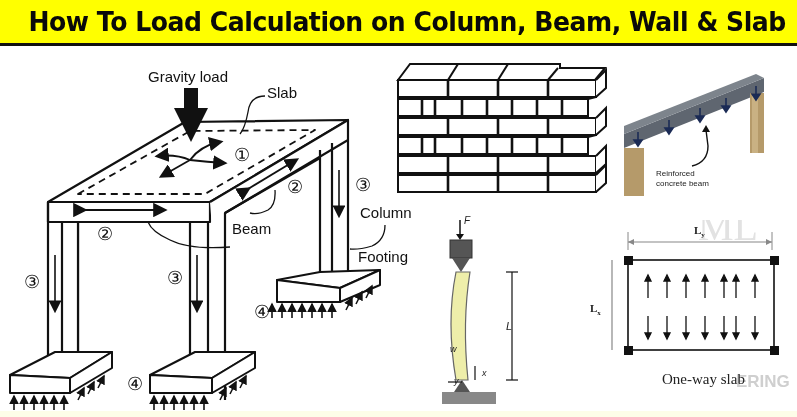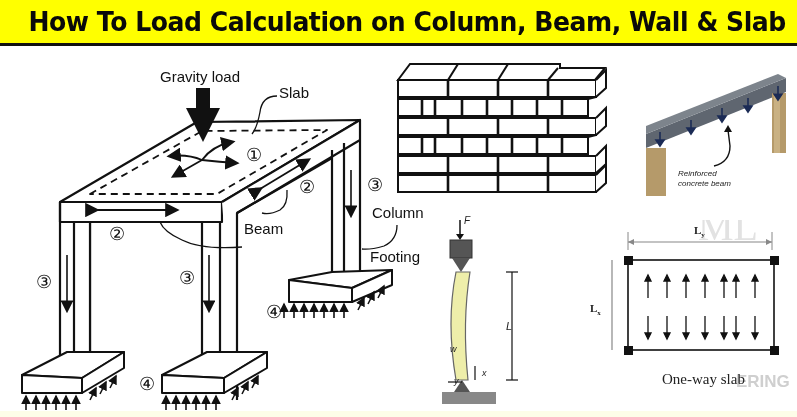--- a/index.html
+++ b/index.html
@@ -11,21 +11,21 @@
   .serif { font-family:"Liberation Serif", serif; }
   .footer-strip { position:absolute; left:0; top:411px; width:797px; height:6px; background:#fdfde8; }
 </style>
 </head>
 <body>
 
 <div class="banner">
   <span class="banner-title">How To Load Calculation on Column, Beam, Wall &amp; Slab</span>
 </div>
 
-<div class="panel" style="left:12px; top:50px; width:420px; height:362px;">
+<div class="panel" style="left:0; top:50px; width:420px; height:362px;">
   <svg width="420" height="362" viewBox="0 50 420 362" xmlns="http://www.w3.org/2000/svg">
     <defs>
       <marker id="ah" markerWidth="8" markerHeight="8" refX="6" refY="4" orient="auto">
         <path d="M0,0 L8,4 L0,8 z" fill="#111"></path>
       </marker>
       <marker id="ahs" markerWidth="6" markerHeight="6" refX="5" refY="3" orient="auto">
         <path d="M0,0 L6,3 L0,6 z" fill="#111"></path>
       </marker>
     </defs>
     <g stroke="#111" stroke-width="2.2" fill="none" stroke-linejoin="round">
@@ -186,21 +186,21 @@
       <line x1="58" y1="98" x2="58" y2="115"></line>
         <line x1="108" y1="98" x2="108" y2="115"></line>
         <line x1="158" y1="98" x2="158" y2="115"></line>
       <line x1="58" y1="117" x2="58" y2="134"></line>
         <line x1="108" y1="117" x2="108" y2="134"></line>
         <line x1="158" y1="117" x2="158" y2="134"></line>
     </g>
   </svg>
 </div>
 
-<div class="panel" style="left:638px; top:68px; width:160px; height:130px;font-style:italic;">
+<div class="panel" style="left:616px; top:68px; width:160px; height:130px;">
   <svg width="160" height="130" viewBox="0 0 160 130" xmlns="http://www.w3.org/2000/svg">
     <polygon points="8,66 148,10 148,24 8,80" fill="#5f6670"></polygon>
     <polygon points="8,58 140,6 148,10 8,66" fill="#7d848c"></polygon>
     <rect x="8" y="80" width="20" height="48" fill="#b59a6a"></rect>
     <rect x="134" y="25" width="14" height="60" fill="#b59a6a"></rect>
     <rect x="136" y="25" width="6" height="60" fill="#c9b183"></rect>
     <g stroke="#1b2b55" stroke-width="1.6" fill="#1b2b55">
       <line x1="22" y1="64" x2="22" y2="74"></line>
         <polygon points="18,72 26,72 22,78"></polygon>
       <line x1="53" y1="52" x2="53" y2="62"></line>

